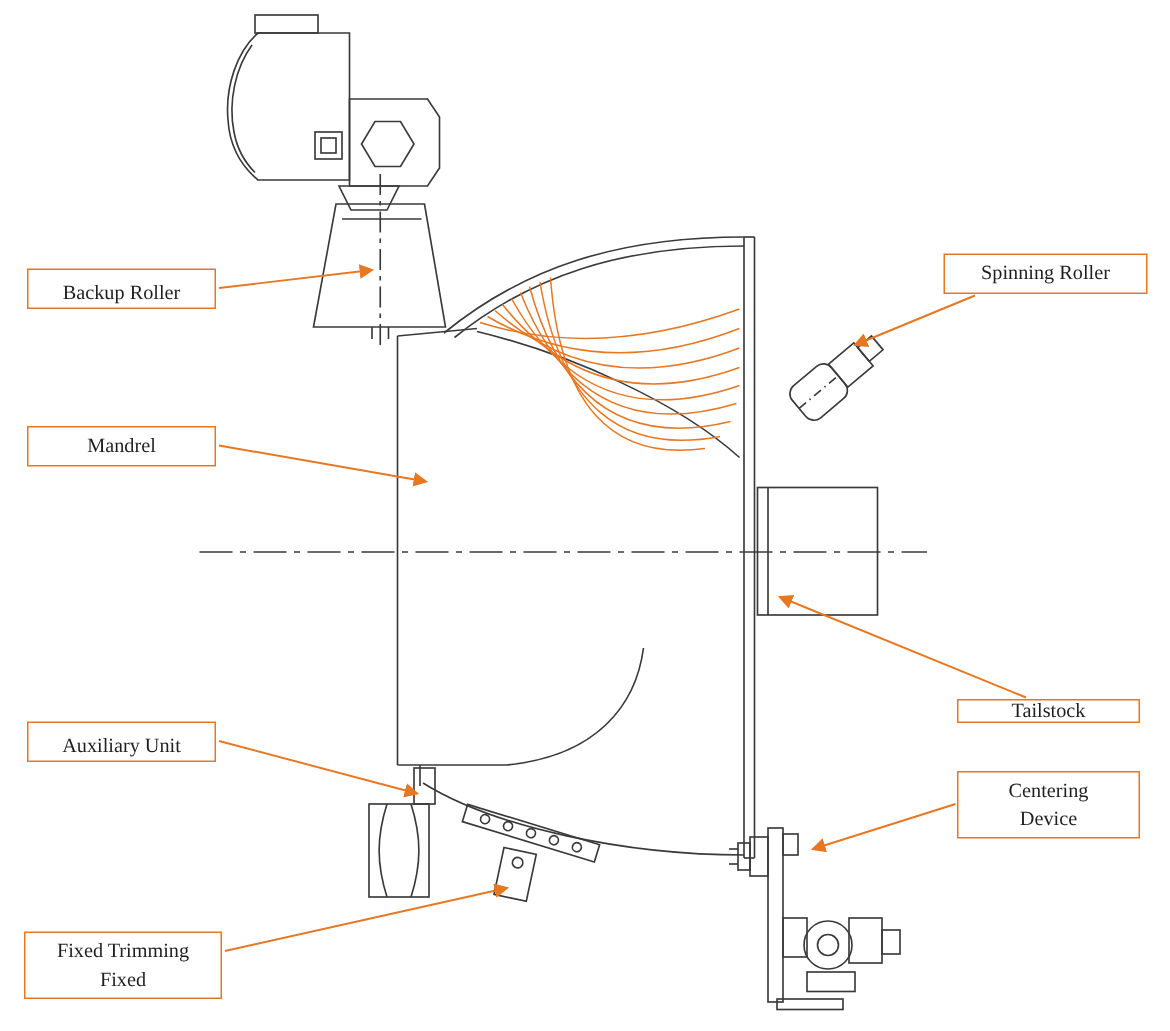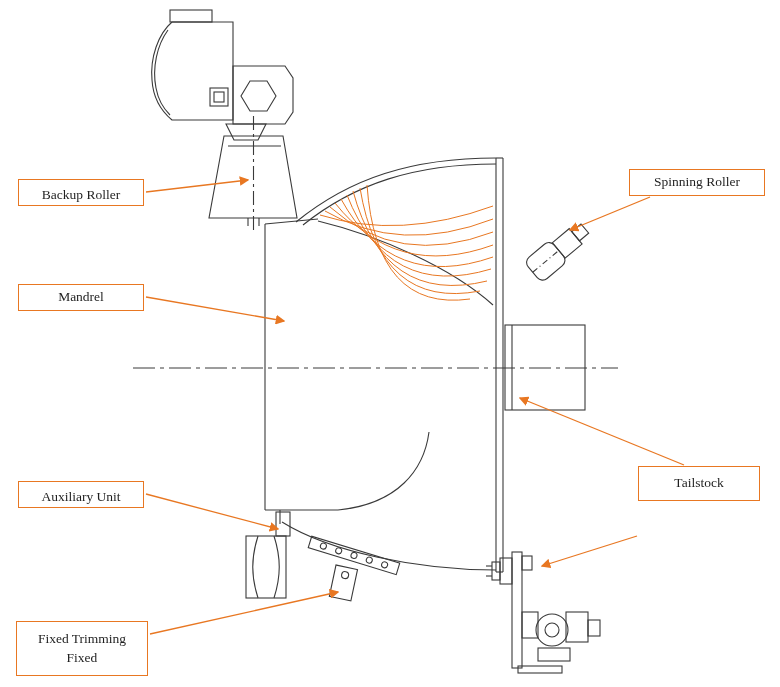--- a/index.html
+++ b/index.html
@@ -145,27 +145,31 @@
   </div>
 
   <div class="lbl" style="left:18px;top:284px;width:126px;height:27px;">
     <span>Mandrel</span>
   </div>
 
   <div class="lbl" style="left:18px;top:481px;width:126px;height:27px;justify-content:flex-end;">
     <span>Auxiliary Unit</span>
   </div>
 
-  <div class="lbl" style="left:16px;top:621px;width:132px;height:55px;">
+  <div class="lbl" style="left:16px;top:621px;width:132px;height:45px;">
     <span>Fixed Trimming</span>
     <span>Fixed</span>
   </div>
 
   <div class="lbl" style="left:629px;top:169px;width:136px;height:27px;">
     <span>Spinning Roller</span>
   </div>
 
-  <div class="lbl" style="left:638px;top:466px;width:122px;height:35px;">
+  <div class="lbl" style="left:638px;top:466px;width:122px;height:16px;">
     <span>Tailstock</span>
   </div>
 
+  <div class="lbl" style="left:638px;top:514px;width:122px;height:45px;">
+    <span>Centering</span>
+    <span>Device</span>
+  </div>
 
 </div>
 
 </body></html>

